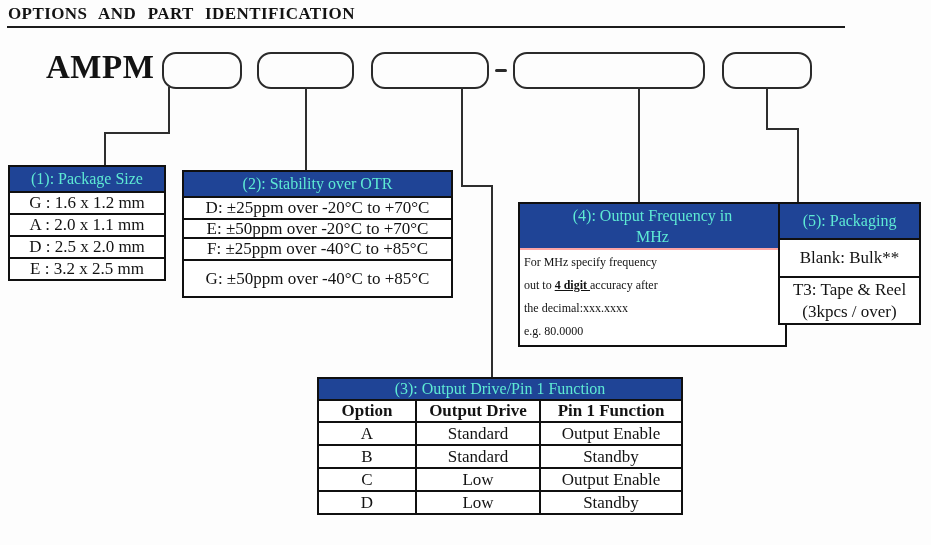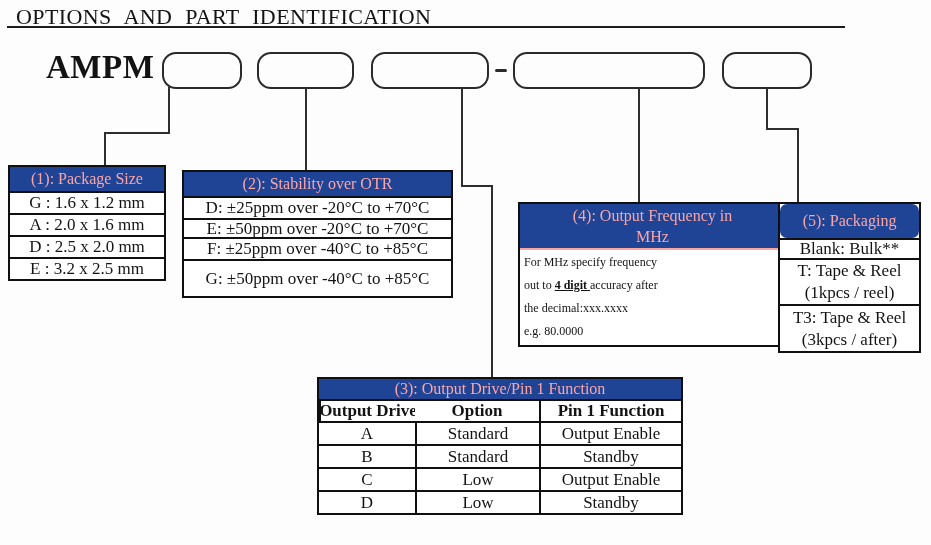--- a/index.html
+++ b/index.html
@@ -4,37 +4,37 @@
 <style>
   html,body{margin:0;padding:0;background:#e8e8e8;}
   .page{
     position:relative;width:931px;height:545px;background:#fdfdfd;
     font-family:"Liberation Serif","DejaVu Serif",serif;color:#131313;
     overflow:hidden;margin:0 auto;
   }
   .abs{position:absolute;box-sizing:border-box;}
 
   .doc-title{
-    left:16px;top:4px;font-size:22px;font-weight:normal;
+    left:8px;top:4px;font-size:17px;font-weight:bold;
     letter-spacing:.4px;word-spacing:7px;white-space:nowrap;
   }
   .title-rule{left:7px;top:26px;width:838px;height:2px;background:#1c1c1c;}
 
   .part-prefix{left:46px;top:49px;font-size:33px;font-weight:bold;letter-spacing:.5px;}
 
   .pill{
     border:2px solid #2a2a2a;border-radius:14px;background:#fdfdfd;height:37px;top:52px;
   }
   .dash-sep{top:69px;height:3px;background:#2a2a2a;border-radius:2px;}
 
   .cline{background:#2e2e2e;}
 
   .doc-table{border:2px solid #101010;background:#fff;}
   .tbl-hdr{
-    background:#1F4496;color:#fca5a5;text-align:center;font-size:16px;
+    background:#1F4496;color:#5eead4;text-align:center;font-size:16px;
     display:flex;align-items:center;justify-content:center;white-space:nowrap;
     box-sizing:border-box;
   }
   .tbl-row{
     border-top:2px solid #101010;text-align:center;font-size:17px;
     display:flex;align-items:center;justify-content:center;white-space:nowrap;
     box-sizing:border-box;background:#fff;
   }
   .tbl-row.twoline{flex-direction:column;line-height:22px;}
 
@@ -84,21 +84,21 @@
 
   <div class="abs cline" style="left:638px;top:87px;width:2px;height:116px;"></div>
 
   <div class="abs cline" style="left:766px;top:87px;width:2px;height:43px;"></div>
   <div class="abs cline" style="left:766px;top:128px;width:33px;height:2px;"></div>
   <div class="abs cline" style="left:797px;top:128px;width:2px;height:76px;"></div>
 
   <div class="abs doc-table" style="left:8px;top:165px;width:158px;">
     <div class="tbl-hdr" style="height:24px;">(1): Package Size</div>
     <div class="tbl-row" style="height:22px;">G : 1.6 x 1.2 mm</div>
-    <div class="tbl-row" style="height:22px;">A : 2.0 x 1.6 mm</div>
+    <div class="tbl-row" style="height:22px;">A : 2.0 x 1.1 mm</div>
     <div class="tbl-row" style="height:22px;">D : 2.5 x 2.0 mm</div>
     <div class="tbl-row" style="height:22px;">E : 3.2 x 2.5 mm</div>
   </div>
 
   <div class="abs doc-table" style="left:182px;top:170px;width:271px;">
     <div class="tbl-hdr" style="height:24px;">(2): Stability over OTR</div>
     <div class="tbl-row" style="height:22px;">D: ±25ppm over -20°C to +70°C</div>
     <div class="tbl-row" style="height:19px;">E: ±50ppm over -20°C to +70°C</div>
     <div class="tbl-row" style="height:22px;text-align:right;">F: ±25ppm over -40°C to +85°C</div>
     <div class="tbl-row" style="height:37px;">G: ±50ppm over -40°C to +85°C</div>
@@ -111,37 +111,33 @@
     </div>
     <div class="freq-body">
       <div>For MHz specify frequency</div>
       <div><span>out to </span><span class="em-underline">4 digit </span><span>accuracy after</span></div>
       <div>the decimal:xxx.xxxx</div>
       <div>e.g. 80.0000</div>
     </div>
   </div>
 
   <div class="abs doc-table" style="left:778px;top:202px;width:143px;">
-    <div class="tbl-hdr" style="height:34px;border-radius:7px;">(5): Packaging</div>
-    <div class="tbl-row" style="height:20px;">Blank: Bulk**</div>
-    <div class="tbl-row twoline" style="height:46px;">
-      <div>T: Tape &amp; Reel</div>
-      <div>(1kpcs / reel)</div>
-    </div>
+    <div class="tbl-hdr" style="height:34px;">(5): Packaging</div>
+    <div class="tbl-row" style="height:38px;">Blank: Bulk**</div>
     <div class="tbl-row twoline" style="height:47px;">
       <div>T3: Tape &amp; Reel</div>
-      <div>(3kpcs / after)</div>
+      <div>(3kpcs / over)</div>
     </div>
   </div>
 
   <div class="abs doc-table" style="left:317px;top:377px;width:366px;">
     <div class="tbl-hdr" style="height:20px;">(3): Output Drive/Pin 1 Function</div>
     <div class="grid3">
+      <div class="colhdr c1" style="height:22px;">Option</div>
       <div class="colhdr c2" style="height:22px;">Output Drive</div>
-      <div class="colhdr c1" style="height:22px;">Option</div>
       <div class="colhdr c3" style="height:22px;">Pin 1 Function</div>
 
       <div class="c1" style="height:23px;">A</div>
       <div class="c2" style="height:23px;">Standard</div>
       <div class="c3" style="height:23px;">Output Enable</div>
 
       <div class="c1" style="height:23px;">B</div>
       <div class="c2" style="height:23px;">Standard</div>
       <div class="c3" style="height:23px;">Standby</div>
 

